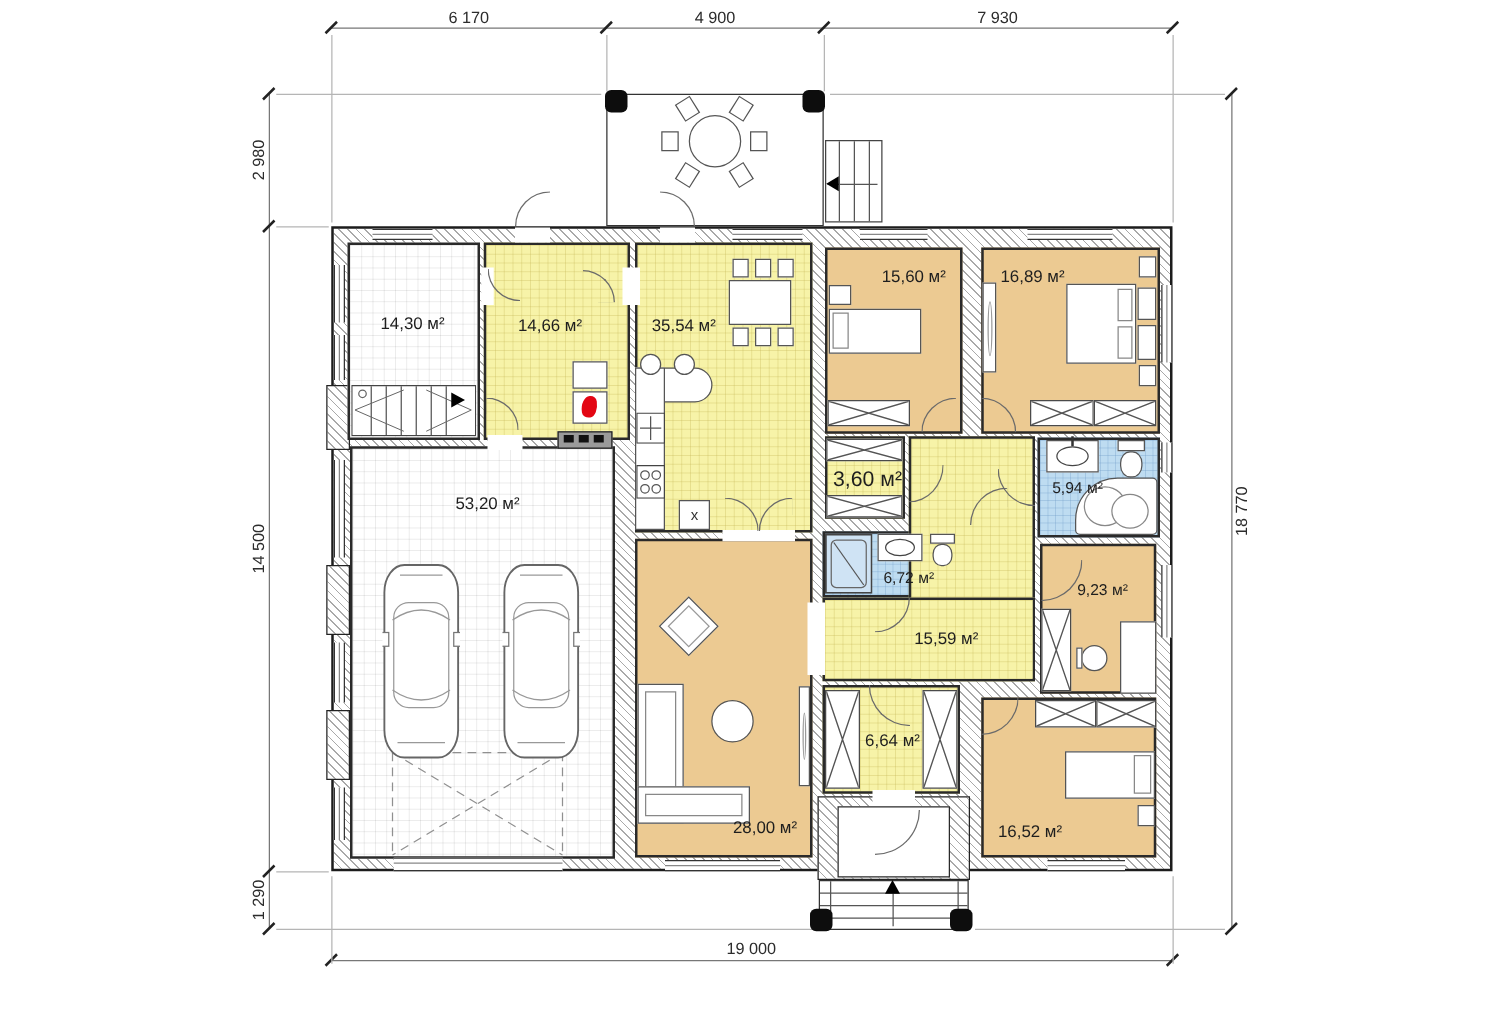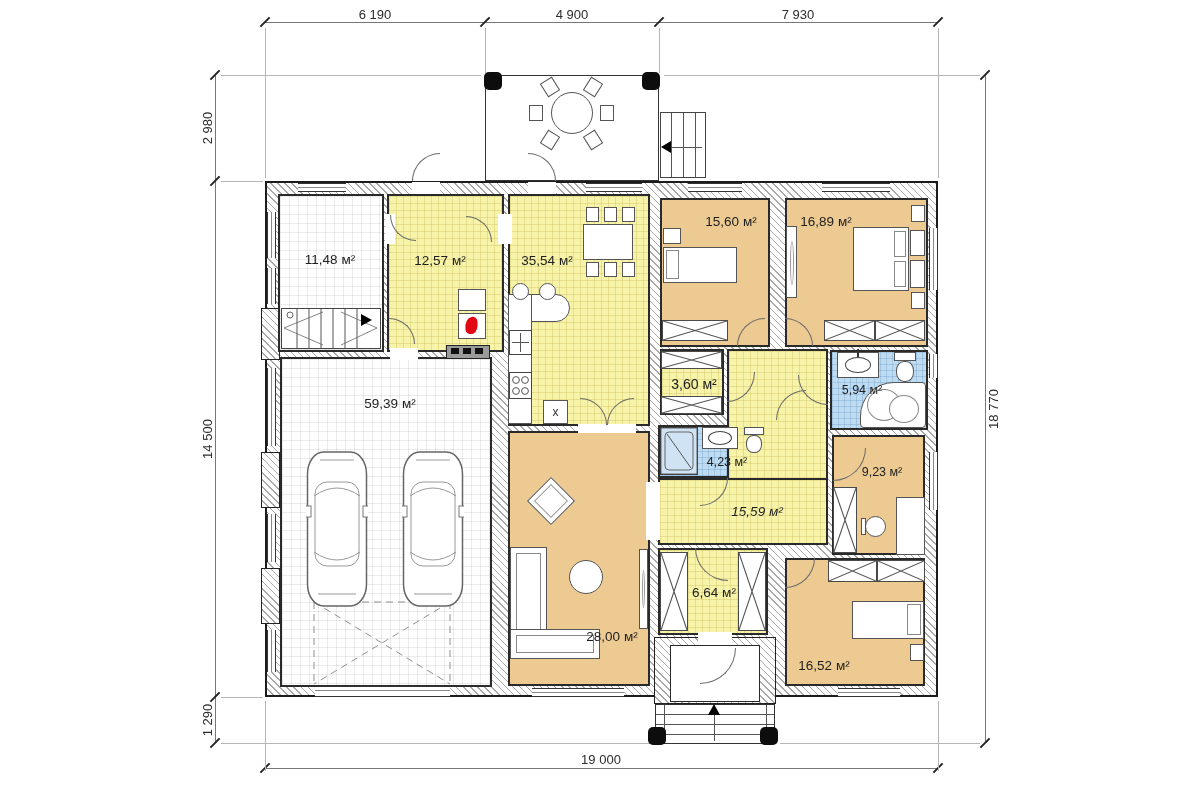--- a/index.html
+++ b/index.html
@@ -70,21 +70,21 @@
         <path d="M0 0 L10 10 M10 0 L0 10" stroke="#555" stroke-width="1.1" vector-effect="non-scaling-stroke" fill="none"></path>
       </g>
     </defs>
   </svg>
 
   <div class="dl-h abs" style="left:265px;top:22px;width:673px;"></div>
   <div class="tick" style="left:265px;top:22px;"></div>
   <div class="tick" style="left:485px;top:22px;"></div>
   <div class="tick" style="left:659px;top:22px;"></div>
   <div class="tick" style="left:938px;top:22px;"></div>
-  <div class="dimlab" style="left:375px;top:14px;">6 190</div>
+  <div class="dimlab" style="left:375px;top:14px;">6 170</div>
   <div class="dimlab" style="left:572px;top:14px;">4 900</div>
   <div class="dimlab" style="left:798px;top:14px;">7 930</div>
   <div class="dl-v ext abs" style="left:265px;top:28px;height:150px;"></div>
   <div class="dl-v ext abs" style="left:485px;top:28px;height:45px;"></div>
   <div class="dl-v ext abs" style="left:659px;top:28px;height:45px;"></div>
   <div class="dl-v ext abs" style="left:938px;top:28px;height:150px;"></div>
 
   <div class="dl-v abs" style="left:215px;top:75px;height:668px;"></div>
   <div class="tick" style="left:215px;top:75px;"></div>
   <div class="tick" style="left:215px;top:181px;"></div>
@@ -132,38 +132,38 @@
 
   <div class="abs hatch base" style="left:265px;top:181px;width:673px;height:516px;"></div>
 
   <div class="abs hatch" style="left:261px;top:308px;width:19px;height:52px;border:1px solid #222;"></div>
   <div class="abs hatch" style="left:261px;top:452px;width:19px;height:56px;border:1px solid #222;"></div>
   <div class="abs hatch" style="left:261px;top:568px;width:19px;height:56px;border:1px solid #222;"></div>
 
   <div class="abs hatch" style="left:654px;top:637px;width:122px;height:67px;border:1.6px solid #222;"></div>
 
   <div class="room gw" style="left:278px;top:194px;width:106px;height:158px;"></div>
-  <div class="lab" style="left:330px;top:259px;">11,48 м²</div>
+  <div class="lab" style="left:330px;top:259px;">14,30 м²</div>
   <svg class="abs" style="left:281px;top:308px;z-index:23;" width="100" height="41">
     <rect x="0.5" y="0.5" width="99" height="40" fill="#fff" stroke="#444" stroke-width="1"></rect>
     <g stroke="#555" stroke-width="1">
       <line x1="16" y1="1" x2="16" y2="40"></line>
         <line x1="28" y1="1" x2="28" y2="40"></line>
       <line x1="40" y1="1" x2="40" y2="40"></line>
         <line x1="52" y1="1" x2="52" y2="40"></line>
       <line x1="64" y1="1" x2="64" y2="40"></line>
         <line x1="76" y1="1" x2="76" y2="40"></line>
     </g>
     <path d="M3 20 L42 4 M3 20 L42 37 M60 4 L96 20 M96 20 L60 37" stroke="#666" stroke-width="0.8" fill="none"></path>
     <circle cx="9" cy="7" r="3" fill="none" stroke="#666"></circle>
     <polygon points="80,6 91,12 80,18" fill="#000"></polygon>
   </svg>
 
   <div class="room gy" style="left:387px;top:194px;width:117px;height:158px;"></div>
-  <div class="lab" style="left:440px;top:260px;">12,57 м²</div>
+  <div class="lab" style="left:440px;top:260px;">14,66 м²</div>
   <div class="furn" style="left:458px;top:289px;width:28px;height:22px;z-index:23;"></div>
   <div class="furn" style="left:458px;top:313px;width:28px;height:26px;z-index:23;"></div>
   <div class="flame" style="left:465px;top:317px;z-index:24;"></div>
   <div class="blackbar" style="left:446px;top:345px;width:42px;height:12px;">
     <div class="bsq" style="left:4px;top:2px;"></div>
     <div class="bsq" style="left:16px;top:2px;"></div>
     <div class="bsq" style="left:28px;top:2px;"></div>
   </div>
 
   <div class="room gy" style="left:508px;top:194px;width:142px;height:232px;"></div>
@@ -191,34 +191,34 @@
     <circle cx="7" cy="19" r="3.4" fill="none" stroke="#555"></circle>
       <circle cx="16" cy="19" r="3.4" fill="none" stroke="#555"></circle>
   </svg>
   <div class="furn" style="left:543px;top:400px;width:25px;height:24px;z-index:23;text-align:center;font-size:12px;color:#333;line-height:22px;">x</div>
 
   <div class="gap" style="left:578px;top:424px;width:58px;height:9px;"></div>
   <div class="arc tr" style="left:580px;top:398px;width:27px;height:27px;"></div>
   <div class="arc tl" style="left:607px;top:398px;width:27px;height:27px;"></div>
 
   <div class="room gw" style="left:280px;top:357px;width:212px;height:330px;"></div>
-  <div class="lab" style="left:390px;top:403px;">59,39 м²</div>
+  <div class="lab" style="left:390px;top:403px;">53,20 м²</div>
   <svg class="abs" style="left:306px;top:450px;z-index:23;" width="62" height="158">
       <use href="#car"></use>
     </svg>
   <svg class="abs" style="left:402px;top:450px;z-index:23;" width="62" height="158">
       <use href="#car"></use>
     </svg>
   <svg class="abs" style="left:312px;top:600px;z-index:22;" width="140" height="86">
     <path d="M2 2 V84 M138 2 V84 M2 2 H138 M2 2 L138 84 M138 2 L2 84" stroke="#909090" stroke-width="1" stroke-dasharray="7 5" fill="none"></path>
   </svg>
   <div class="win-h" style="left:315px;top:686px;width:135px;height:11px;"></div>
 
   <div class="room tan" style="left:508px;top:431px;width:142px;height:255px;"></div>
-  <div class="lab" style="left:612px;top:636px;">28,00 м²</div>
+  <div class="lab" style="left:612px;top:662px;">28,00 м²</div>
   <div class="furn" style="left:510px;top:547px;width:37px;height:112px;z-index:22;">
     <div class="abs" style="left:5px;top:5px;right:5px;bottom:5px;border:1px solid #888;"></div>
   </div>
   <div class="furn" style="left:510px;top:629px;width:90px;height:30px;z-index:22;">
     <div class="abs" style="left:5px;top:5px;right:5px;bottom:5px;border:1px solid #888;"></div>
   </div>
   <div class="furn" style="left:534px;top:484px;width:34px;height:34px;transform:rotate(45deg);z-index:22;">
     <div class="abs" style="left:4px;top:4px;right:4px;bottom:4px;border:1px solid #999;"></div>
   </div>
   <div class="furn circle" style="left:569px;top:560px;width:34px;height:34px;z-index:22;"></div>
@@ -259,21 +259,21 @@
       </svg>
     </div>
   <div class="xbox" style="left:875px;top:320px;width:50px;height:21px;z-index:22;">
       <svg viewBox="0 0 10 10" preserveAspectRatio="none">
         <use href="#xcross"></use>
       </svg>
     </div>
   <div class="arc tr" style="left:785px;top:318px;width:28px;height:28px;"></div>
 
   <div class="room gy" style="left:660px;top:349px;width:64px;height:66px;"></div>
-  <div class="lab" style="left:694px;top:384px;font-size:14px;">3,60 м²</div>
+  <div class="lab" style="left:694px;top:384px;font-size:17px;">3,60 м²</div>
   <div class="xbox" style="left:661px;top:351px;width:61px;height:18px;z-index:22;">
       <svg viewBox="0 0 10 10" preserveAspectRatio="none">
         <use href="#xcross"></use>
       </svg>
     </div>
   <div class="xbox" style="left:661px;top:396px;width:61px;height:18px;z-index:22;">
       <svg viewBox="0 0 10 10" preserveAspectRatio="none">
         <use href="#xcross"></use>
       </svg>
     </div>
@@ -287,37 +287,37 @@
   </div>
   <div class="furn" style="left:894px;top:352px;width:22px;height:9px;z-index:22;"></div>
   <div class="furn" style="left:896px;top:361px;width:18px;height:21px;border-radius:45%;z-index:22;"></div>
   <div class="furn" style="left:860px;top:382px;width:66px;height:46px;border-radius:34px 4px 4px 4px;z-index:22;">
     <div class="abs" style="left:6px;top:6px;width:34px;height:32px;border:1px solid #888;border-radius:50%;"></div>
     <div class="abs" style="left:28px;top:12px;width:30px;height:28px;border:1px solid #888;border-radius:50%;background:#fff;"></div>
   </div>
   <div class="arc bl" style="left:798px;top:375px;width:30px;height:30px;"></div>
 
   <div class="room gb" style="left:658px;top:425px;width:120px;height:53px;"></div>
-  <div class="lab" style="left:727px;top:462px;font-size:12.5px;">4,23 м²</div>
+  <div class="lab" style="left:727px;top:462px;font-size:12.5px;">6,72 м²</div>
   <svg class="abs" style="left:660px;top:427px;z-index:22;" width="38" height="48">
     <rect x="0.7" y="0.7" width="36.6" height="46.6" fill="#cfe3f4" stroke="#444" stroke-width="1.4"></rect>
     <rect x="5" y="5" width="28" height="38" rx="4" fill="none" stroke="#666" stroke-width="1"></rect>
     <line x1="7" y1="7" x2="31" y2="41" stroke="#555" stroke-width="1"></line>
   </svg>
   <div class="furn" style="left:702px;top:427px;width:36px;height:22px;z-index:22;">
     <div class="abs" style="left:5px;top:3px;width:24px;height:14px;border:1.3px solid #444;border-radius:50%;"></div>
   </div>
   <div class="furn" style="left:744px;top:427px;width:20px;height:8px;z-index:22;"></div>
   <div class="furn" style="left:746px;top:435px;width:16px;height:18px;border-radius:45%;z-index:22;"></div>
   <div class="arc br" style="left:700px;top:478px;width:28px;height:28px;"></div>
 
   <div class="room gy" style="left:727px;top:349px;width:101px;height:196px;"></div>
   <div class="room gy" style="left:658px;top:478px;width:170px;height:67px;"></div>
   <div class="abs gy" style="left:729px;top:480px;width:97px;height:63px;z-index:21;border:none;"></div>
-  <div class="lab" style="left:757px;top:511px;font-style:italic;">15,59 м²</div>
+  <div class="lab" style="left:757px;top:511px;">15,59 м²</div>
   <div class="arc tl" style="left:776px;top:390px;width:30px;height:30px;"></div>
 
   <div class="room tan" style="left:832px;top:435px;width:93px;height:120px;"></div>
   <div class="lab" style="left:882px;top:472px;font-size:12.5px;">9,23 м²</div>
   <div class="xbox" style="left:833px;top:487px;width:24px;height:66px;z-index:22;">
       <svg viewBox="0 0 10 10" preserveAspectRatio="none">
         <use href="#xcross"></use>
       </svg>
     </div>
   <div class="furn" style="left:896px;top:497px;width:29px;height:58px;z-index:22;"></div>

